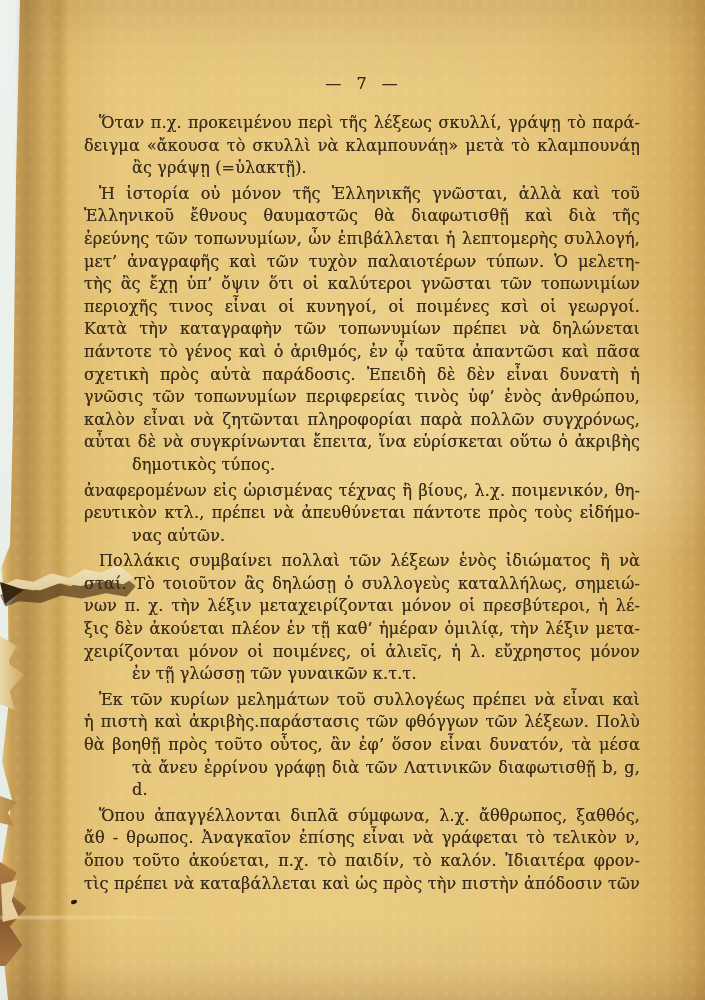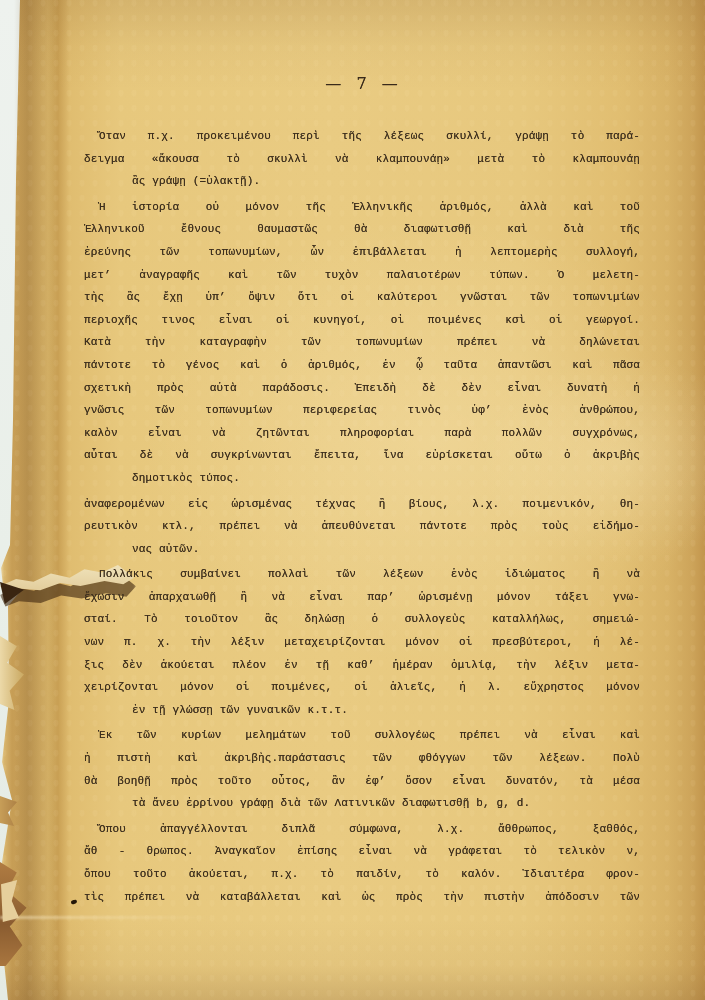--- a/index.html
+++ b/index.html
@@ -72,23 +72,23 @@
     background:linear-gradient(90deg,rgba(250,236,200,0.55),rgba(250,236,200,0));
     filter:blur(0.8px);
   }
   
   .pageno{
     position:absolute;left:84px;top:74px;width:556px;z-index:5;
     text-align:center;font-size:16px;letter-spacing:1px;word-spacing:8px;
     color:#38291a;text-shadow:0 0 0.6px rgba(56,41,26,0.85);
   }
   .textcol{
-    position:absolute;left:84px;top:125px;width:556px;z-index:5;
-    font-size:11px;line-height:22.6px;letter-spacing:0.15px;
-    color:#3c2e1d;text-shadow:0 0 0.6px rgba(58,44,28,0.8);font-family:Liberation Mono, monospace;
+    position:absolute;left:84px;top:112px;width:556px;z-index:5;
+    font-size:16px;line-height:22.6px;letter-spacing:0.15px;
+    color:#3c2e1d;text-shadow:0 0 0.6px rgba(58,44,28,0.8);
   }
   .para{margin:0;}
   .para + .para{margin-top:3px;}
   .ln{text-align:justify;text-align-last:justify;}
   .ln.first{padding-left:15px;}
   .ln.end{text-align-last:left;margin-left:48px;}
 </style>
 </head>
 <body>
 
@@ -108,42 +108,41 @@
 
   <div class="pageno">— 7 —</div>
 
   <main class="textcol">
     <div class="para">
       <div class="ln first">Ὅταν π.χ. προκειμένου περὶ τῆς λέξεως σκυλλί, γράψῃ τὸ παρά-</div>
       <div class="ln">δειγμα «ἄκουσα τὸ σκυλλὶ νὰ κλαμπουνάῃ» μετὰ τὸ κλαμπουνάῃ</div>
       <div class="ln end">ἂς γράψῃ (=ὑλακτῇ).</div>
     </div>
     <div class="para">
-      <div class="ln first">Ἡ ἱστορία οὐ μόνον τῆς Ἑλληνικῆς ἀριθμός, ἀλλὰ καὶ τοῦ</div>
+      <div class="ln first">Ἡ ἱστορία οὐ μόνον τῆς Ἑλληνικῆς γνῶσται, ἀλλὰ καὶ τοῦ</div>
       <div class="ln">Ἑλληνικοῦ ἔθνους θαυμαστῶς θὰ διαφωτισθῇ καὶ διὰ τῆς</div>
       <div class="ln">ἐρεύνης τῶν τοπωνυμίων, ὧν ἐπιβάλλεται ἡ λεπτομερὴς συλλογή,</div>
       <div class="ln">μετ’ ἀναγραφῆς καὶ τῶν τυχὸν παλαιοτέρων τύπων. Ὁ μελετη-</div>
       <div class="ln">τὴς ἂς ἔχῃ ὑπ’ ὄψιν ὅτι οἱ καλύτεροι γνῶσται τῶν τοπωνιμίων</div>
       <div class="ln">περιοχῆς τινος εἶναι οἱ κυνηγοί, οἱ ποιμένες κσὶ οἱ γεωργοί.</div>
       <div class="ln">Κατὰ τὴν καταγραφὴν τῶν τοπωνυμίων πρέπει νὰ δηλώνεται</div>
       <div class="ln">πάντοτε τὸ γένος καὶ ὁ ἀριθμός, ἐν ᾧ ταῦτα ἀπαντῶσι καὶ πᾶσα</div>
       <div class="ln">σχετικὴ πρὸς αὐτὰ παράδοσις. Ἐπειδὴ δὲ δὲν εἶναι δυνατὴ ἡ</div>
       <div class="ln">γνῶσις τῶν τοπωνυμίων περιφερείας τινὸς ὑφ’ ἑνὸς ἀνθρώπου,</div>
       <div class="ln">καλὸν εἶναι νὰ ζητῶνται πληροφορίαι παρὰ πολλῶν συγχρόνως,</div>
       <div class="ln">αὗται δὲ νὰ συγκρίνωνται ἔπειτα, ἵνα εὑρίσκεται οὕτω ὁ ἀκριβὴς</div>
       <div class="ln end">δημοτικὸς τύπος.</div>
     </div>
     <div class="para">
       <div class="ln">ἀναφερομένων εἰς ὡρισμένας τέχνας ἢ βίους, λ.χ. ποιμενικόν, θη-</div>
       <div class="ln">ρευτικὸν κτλ., πρέπει νὰ ἀπευθύνεται πάντοτε πρὸς τοὺς εἰδήμο-</div>
       <div class="ln end">νας αὐτῶν.</div>
     </div>
     <div class="para">
       <div class="ln first">Πολλάκις συμβαίνει πολλαὶ τῶν λέξεων ἑνὸς ἰδιώματος ἢ νὰ</div>
-      <div class="ln">ἔχωσιν ἀπαρχαιωθῇ ἢ νὰ εἶναι παρ’ ὡρισμένῃ μόνον τάξει γνω-</div>
       <div class="ln">σταί. Τὸ τοιοῦτον ἂς δηλώσῃ ὁ συλλογεὺς καταλλήλως, σημειώ-</div>
       <div class="ln">νων π. χ. τὴν λέξιν μεταχειρίζονται μόνον οἱ πρεσβύτεροι, ἡ λέ-</div>
       <div class="ln">ξις δὲν ἀκούεται πλέον ἐν τῇ καθ’ ἡμέραν ὁμιλίᾳ, τὴν λέξιν μετα-</div>
       <div class="ln">χειρίζονται μόνον οἱ ποιμένες, οἱ ἁλιεῖς, ἡ λ. εὔχρηστος μόνον</div>
       <div class="ln end">ἐν τῇ γλώσσῃ τῶν γυναικῶν κ.τ.τ.</div>
     </div>
     <div class="para">
       <div class="ln first">Ἐκ τῶν κυρίων μελημάτων τοῦ συλλογέως πρέπει νὰ εἶναι καὶ</div>
       <div class="ln">ἡ πιστὴ καὶ ἀκριβὴς.παράστασις τῶν φθόγγων τῶν λέξεων. Πολὺ</div>
       <div class="ln">θὰ βοηθῇ πρὸς τοῦτο οὗτος, ἂν ἐφ’ ὅσον εἶναι δυνατόν, τὰ μέσα</div>

